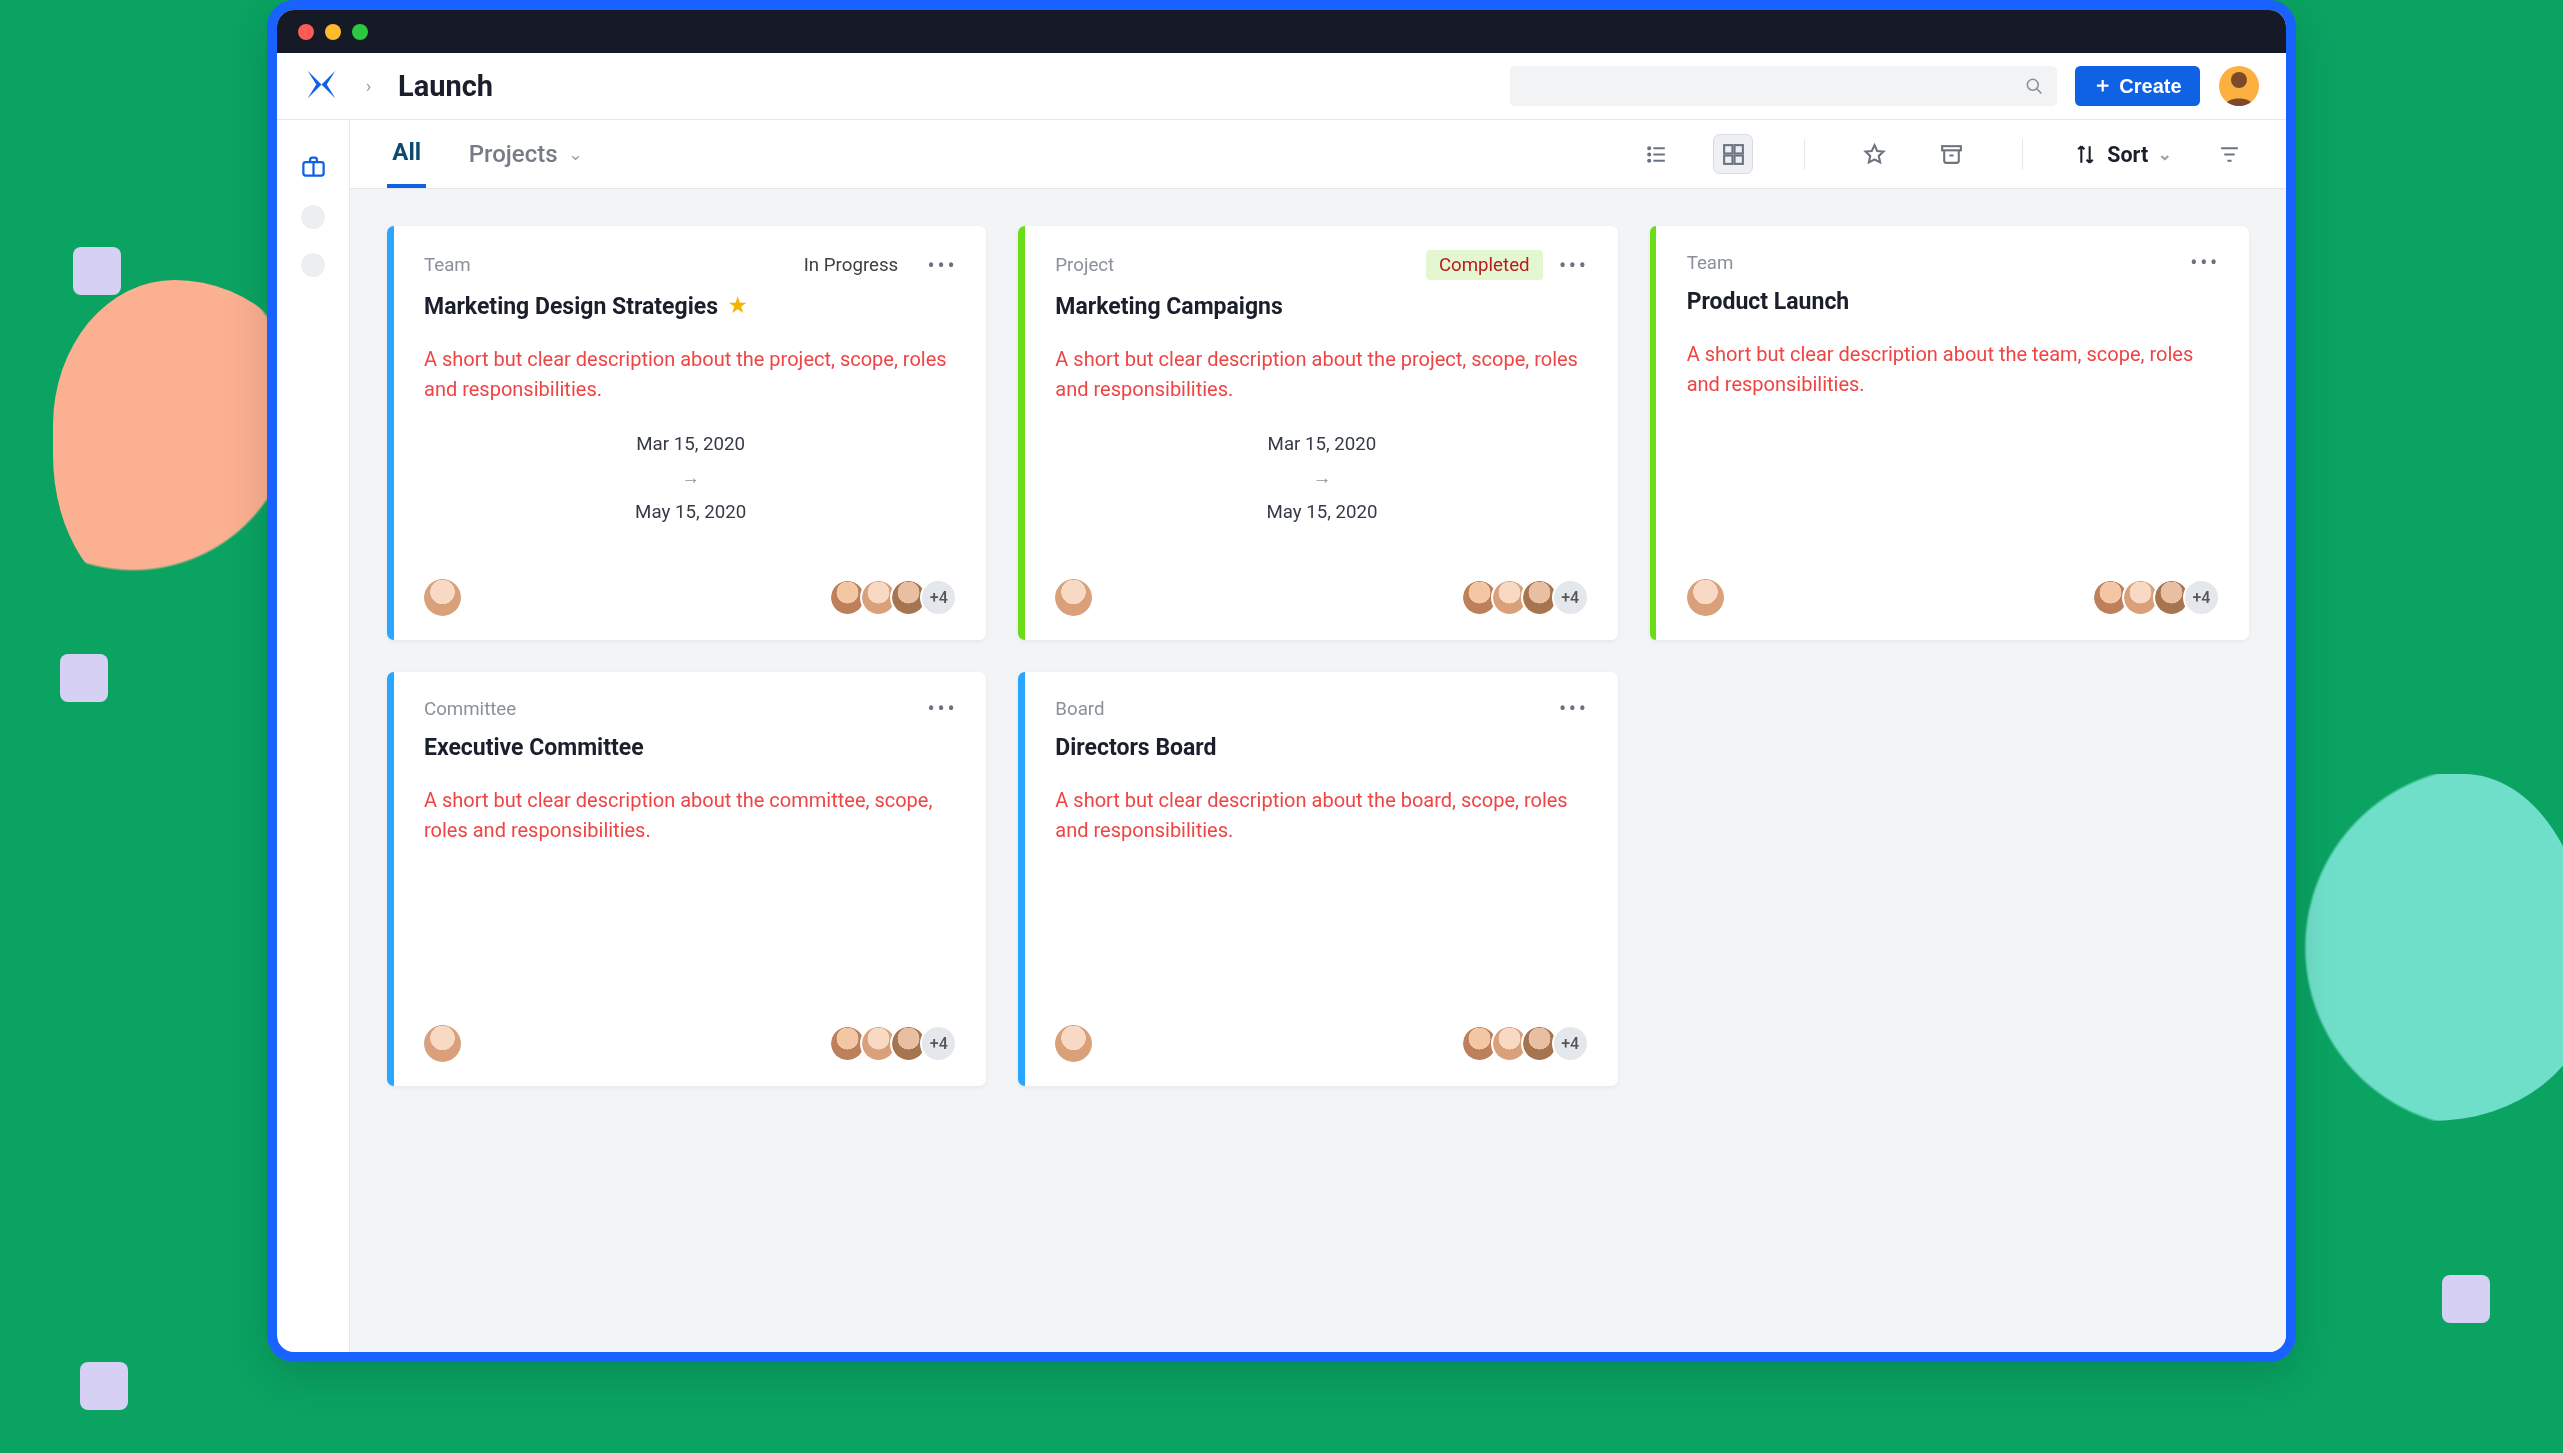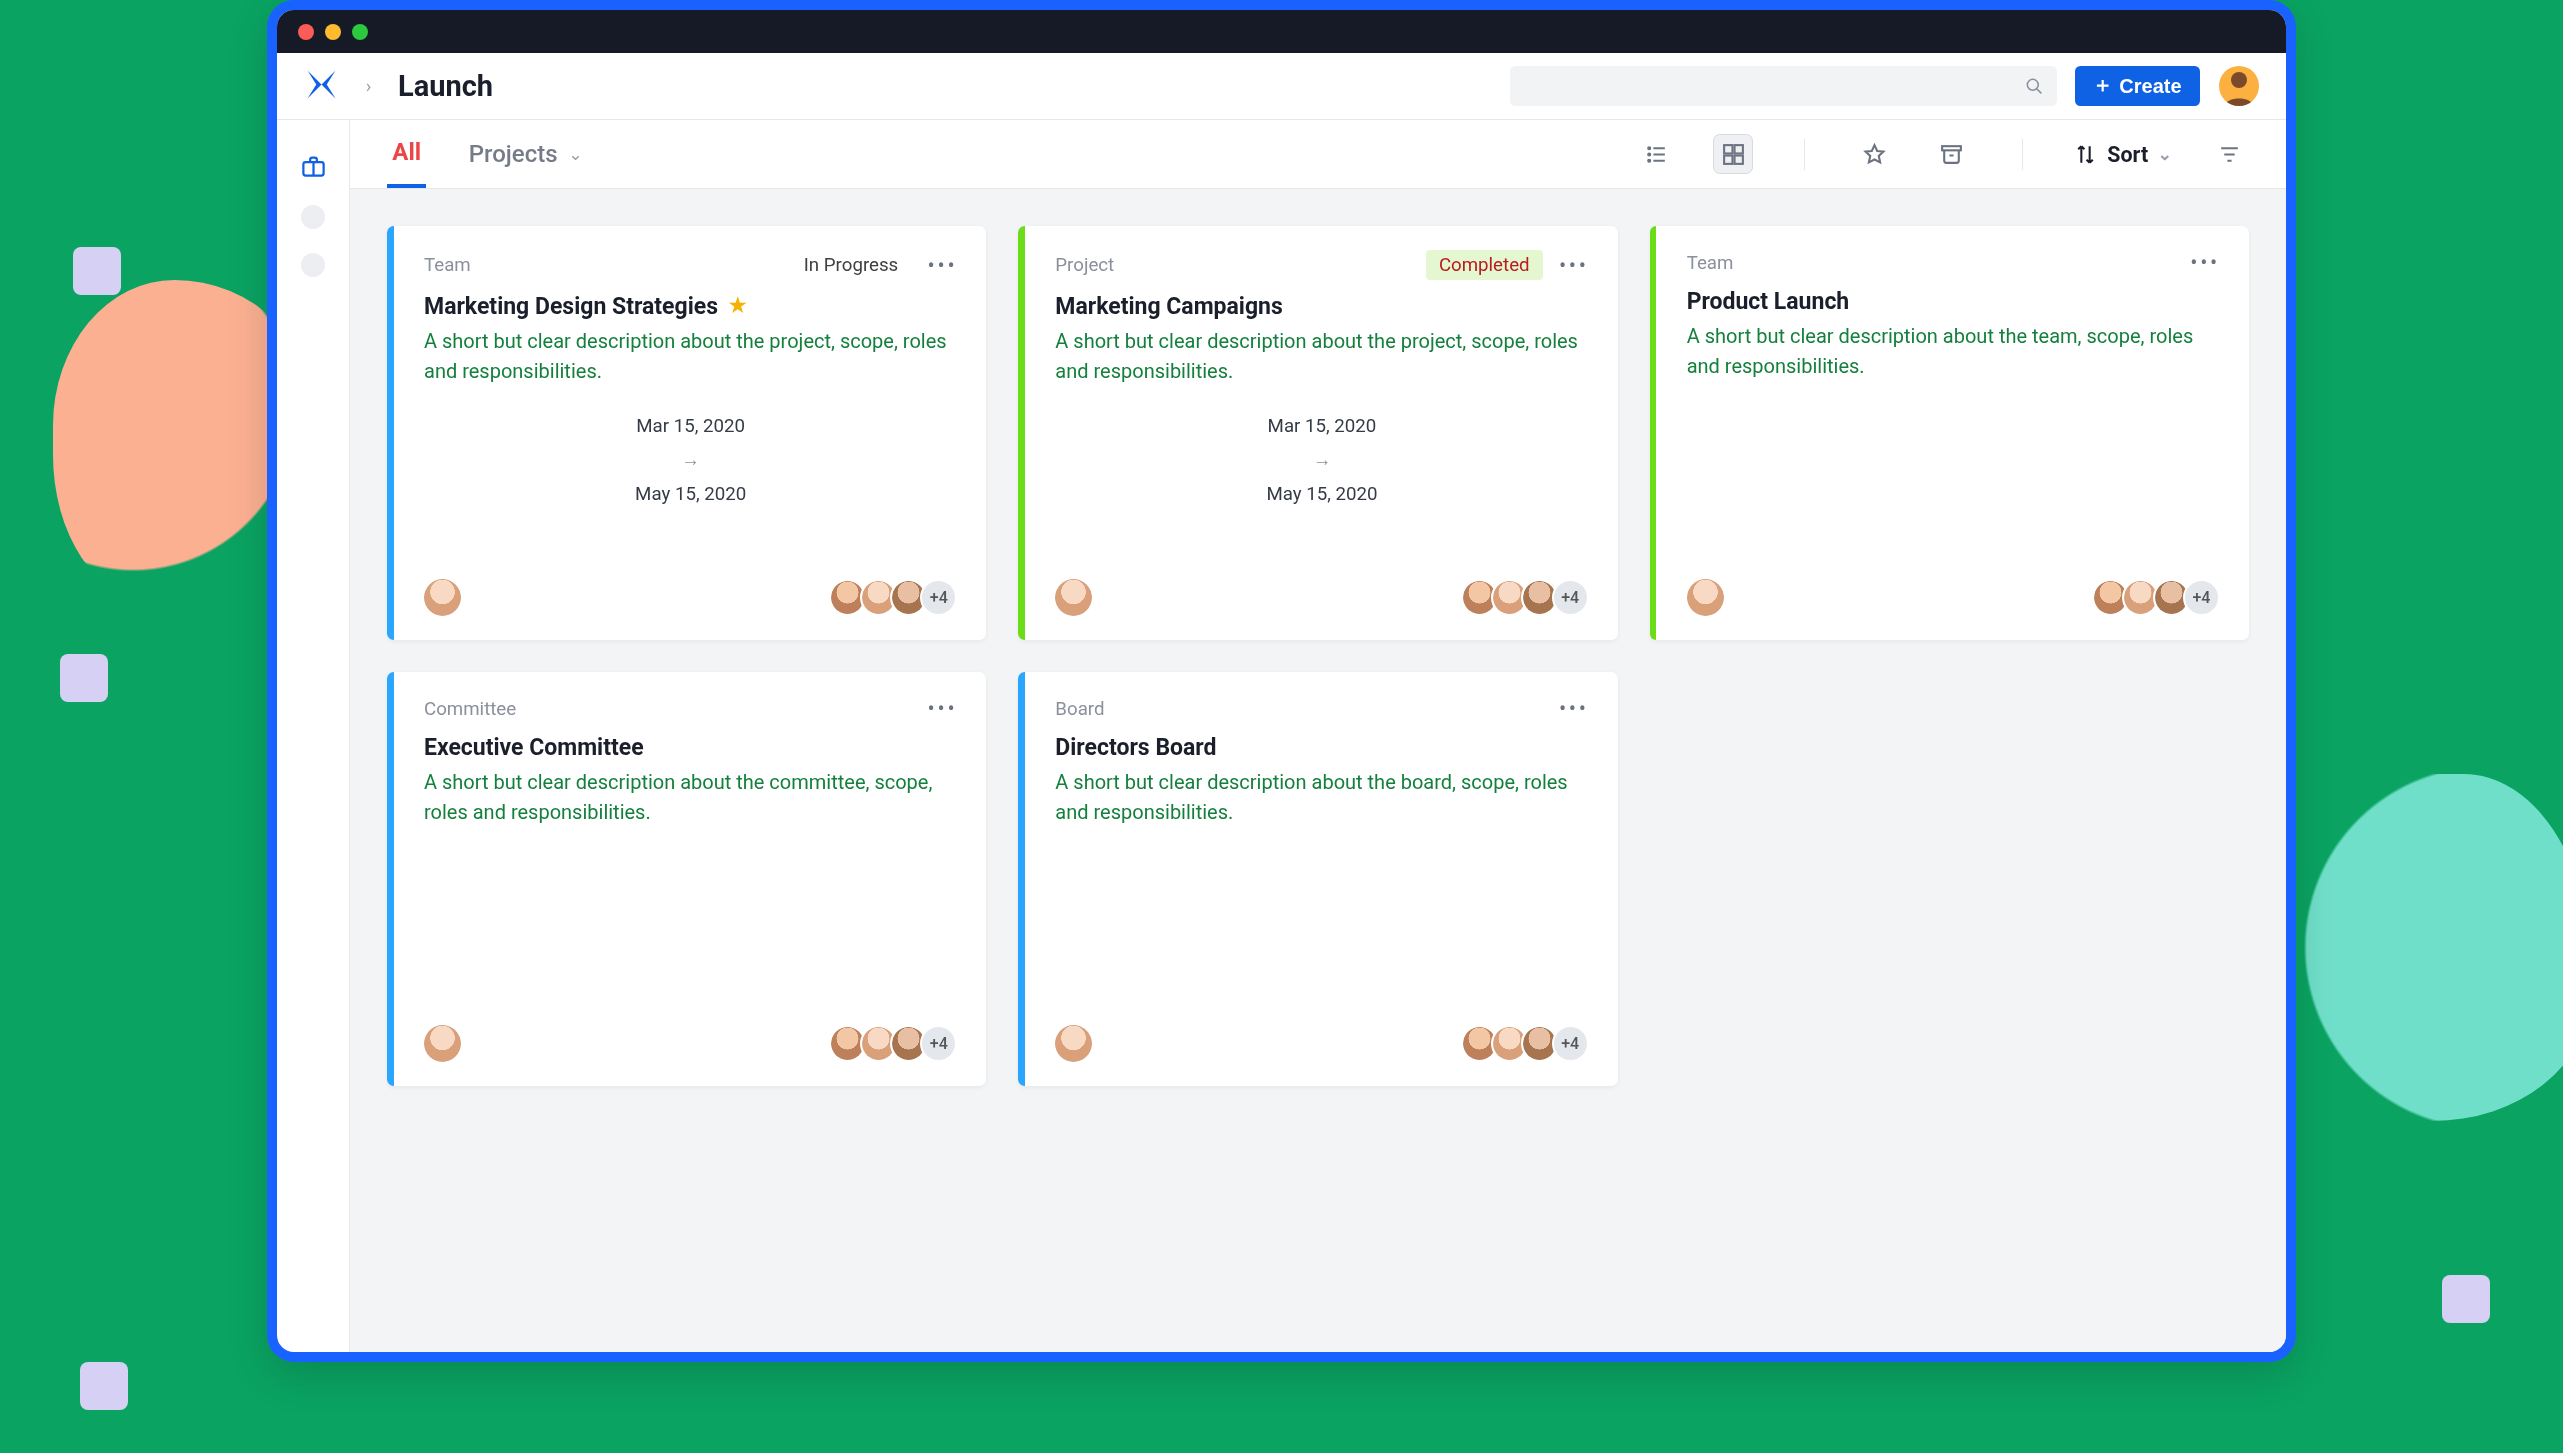--- a/index.html
+++ b/index.html
@@ -78,21 +78,21 @@
   .sb-dot { width:24px; height:24px; border-radius:50%; background:#eceef1; }
 
   .main { flex:1; background:#f2f4f6; display:flex; flex-direction:column; }
 
   .toolbar {
     height: 69px; background:#fff; border-bottom: 0.7px solid #e5e7eb;
     display:flex; align-items:center; padding: 0 37px; gap: 37px;
   }
   .tab {
     height:100%; display:flex; align-items:center; font-size:24px; font-weight:700;
-    color:#ef4444; cursor:pointer; padding:0 5.3px;
+    color:#0c4a6e; cursor:pointer; padding:0 5.3px;
   }
   .tab.active { border-bottom: 4px solid #1062e5; }
   .tab.sec { font-weight:500; color:#767c87; gap:10.7px; }
   .tab.sec .caret { font-size:17.4px; color:#9aa1ad; }
   .tb-spacer { flex:1; }
   .tb-icon {
     width:40px; height:40px; display:flex; align-items:center; justify-content:center;
     color:#6b7280; border-radius:6.7px; cursor:pointer;
   }
   .tb-icon.active { background:#eef0f3; border:0.7px solid #d7dbe0; }
@@ -121,21 +121,21 @@
   .card-top { display:flex; align-items:center; gap:16px; }
   .card-cat { font-size:18.7px; color:#8a909c; }
   .card-top-spacer{ flex:1; }
   .status { font-size:18.7px; padding:4px 13.3px; border-radius:4px; }
   .status.progress { color:#404040; }
   .status.completed { background:#e4f7d1; color:#b91c1c; }
   .dots { color:#6b7280; font-size:21.4px; letter-spacing:2.7px; cursor:pointer; }
 
   .card-title { font-size:23px; font-weight:700; color:#1a1f2b; margin-top:13.3px; display:flex; align-items:flex-start; gap:10.7px; }
   .star { color:#f5b301; font-size:20px; }
-  .card-desc { font-size:20px; color:#15803d; line-height:1.5; margin-top:6px; }
+  .card-desc { font-size:20px; color:#ef4444; line-height:1.5; margin-top:24px; }
   .card-dates { font-size:18.7px; color:#353b46; margin-top:29px; display:flex; align-items:center; gap:12px;flex-direction:column; }
   .card-dates .arrow{ color:#8a909c; }
 
   .card-footer { margin-top:auto; display:flex; align-items:center; }
   .owner { width:37px; height:37px; border-radius:50%; background:#ddd; overflow:hidden; }
   .members { margin-left:auto; display:flex; align-items:center; }
   .mem { width:37px; height:37px; border-radius:50%; background:#e9ebee; margin-left:-6.7px; border:2px solid #fff; overflow:hidden; display:flex; align-items:center; justify-content:center; }
   .mem.count { background:#e4e7ec; font-size:16px; color:#555; font-weight:500; }
 
   .av-face { width:100%; height:100%; border-radius:50%; }

